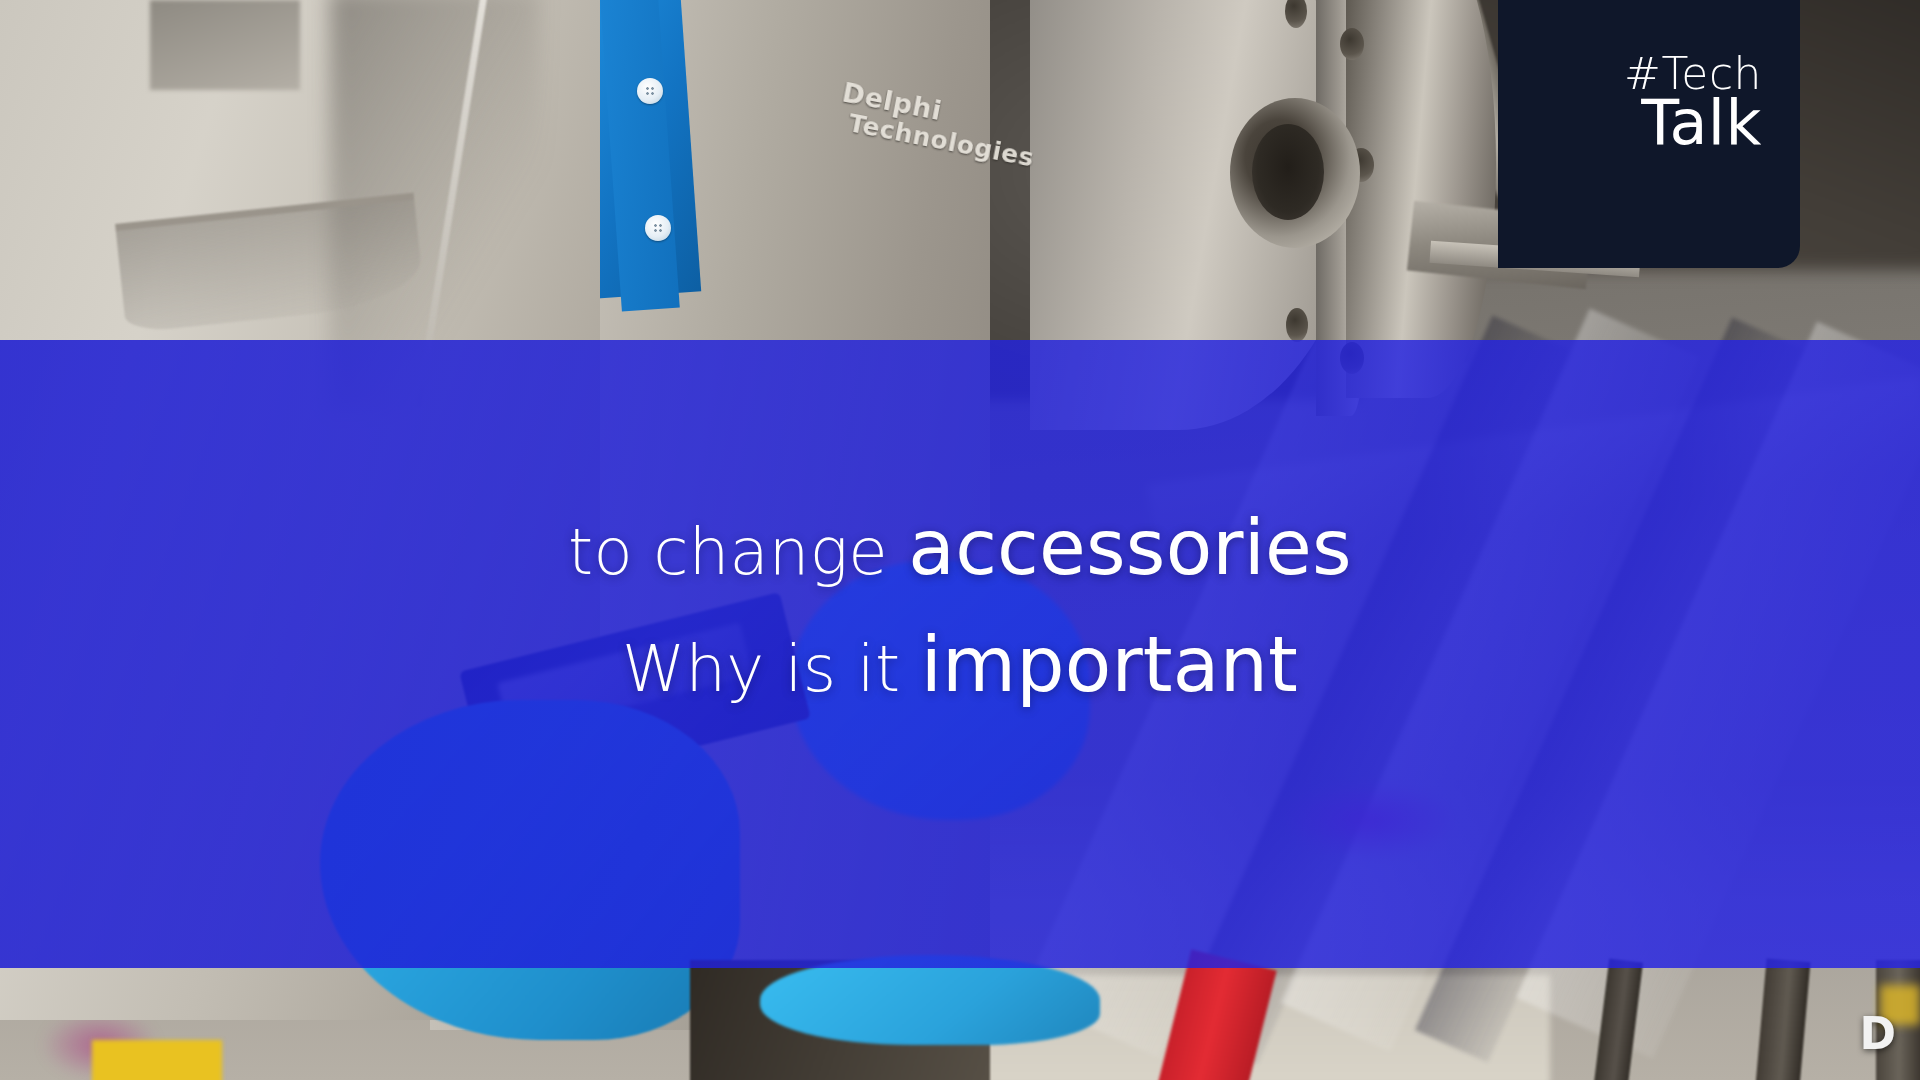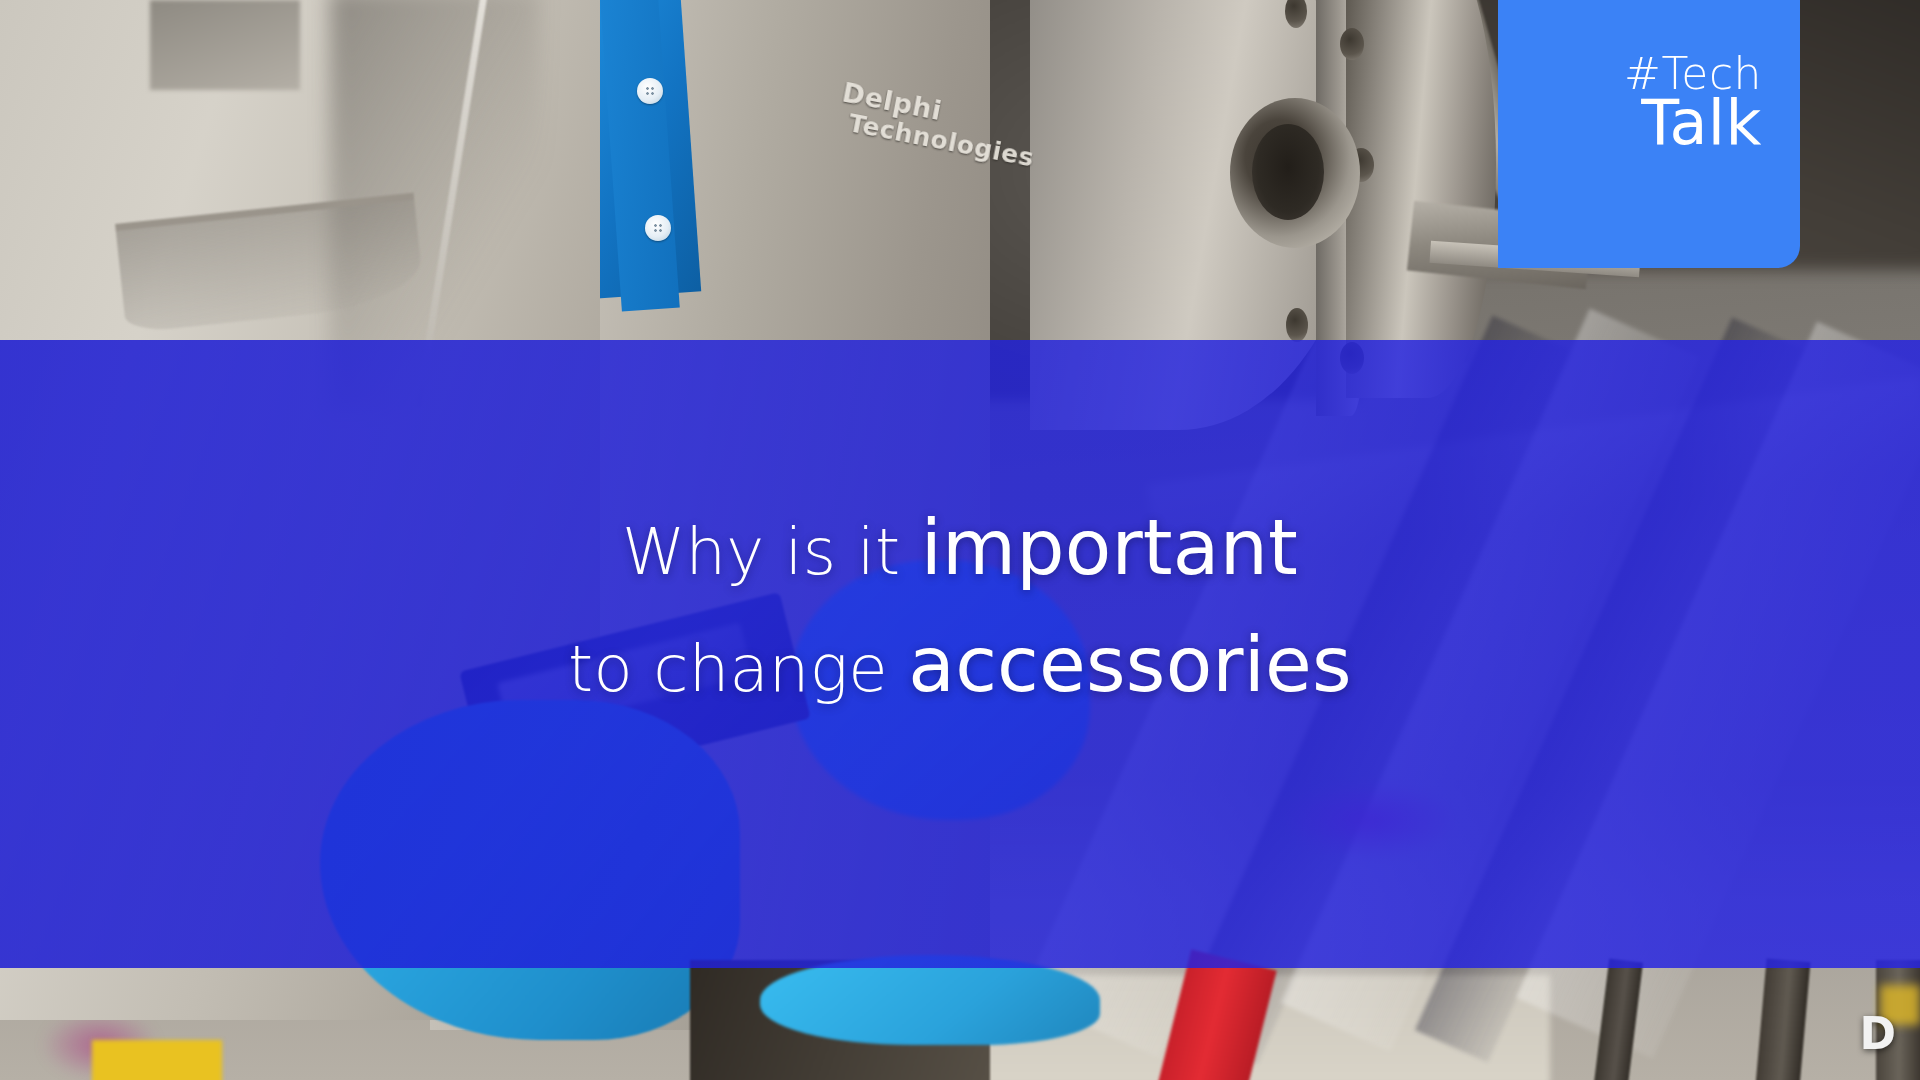--- a/index.html
+++ b/index.html
@@ -279,21 +279,21 @@
     font-family:"DejaVu Sans", sans-serif;
   }
   .hl-strong {
     font-size:76px; font-weight:400; letter-spacing:.2px;
     font-family:"DejaVu Sans", sans-serif;
   }
 
   
   .badge {
     position:absolute; left:1498px; top:0; width:302px; height:268px;
-    background:#3b82f6;
+    background:#0f172a;
     border-radius:0 0 22px 0;
     overflow:hidden;
   }
   .badge-inner {
     position:absolute; right:38px; top:52px; text-align:right; color:#ffffff;
     font-family:"DejaVu Sans", sans-serif;
     line-height:1;
   }
   .badge-tech { font-size:44px; font-weight:300; letter-spacing:.5px; display:block; }
   .badge-talk { font-size:62px; font-weight:400; letter-spacing:.5px; display:block; margin-top:-4px; }
@@ -377,22 +377,22 @@
     <div class="post-b"></div>
     <div class="post-c"></div>
     <div class="yellow-hint"></div>
     <div class="yellow-bl"></div>
   </div>
 
   <div class="overlay-band"></div>
   <div class="overlay-band2"></div>
 
   <div class="headline">
+    <span class="line"><span class="hl-light">to change </span><span class="hl-strong">accessories</span></span>
     <span class="line"><span class="hl-light">Why is it </span><span class="hl-strong">important</span></span>
-    <span class="line"><span class="hl-light">to change </span><span class="hl-strong">accessories</span></span>
   </div>
 
   <div class="badge">
     <div class="badge-inner">
       <span class="badge-tech">#Tech</span>
       <span class="badge-talk">Talk</span>
     </div>
   </div>
 
   <div class="watermark">D</div>

